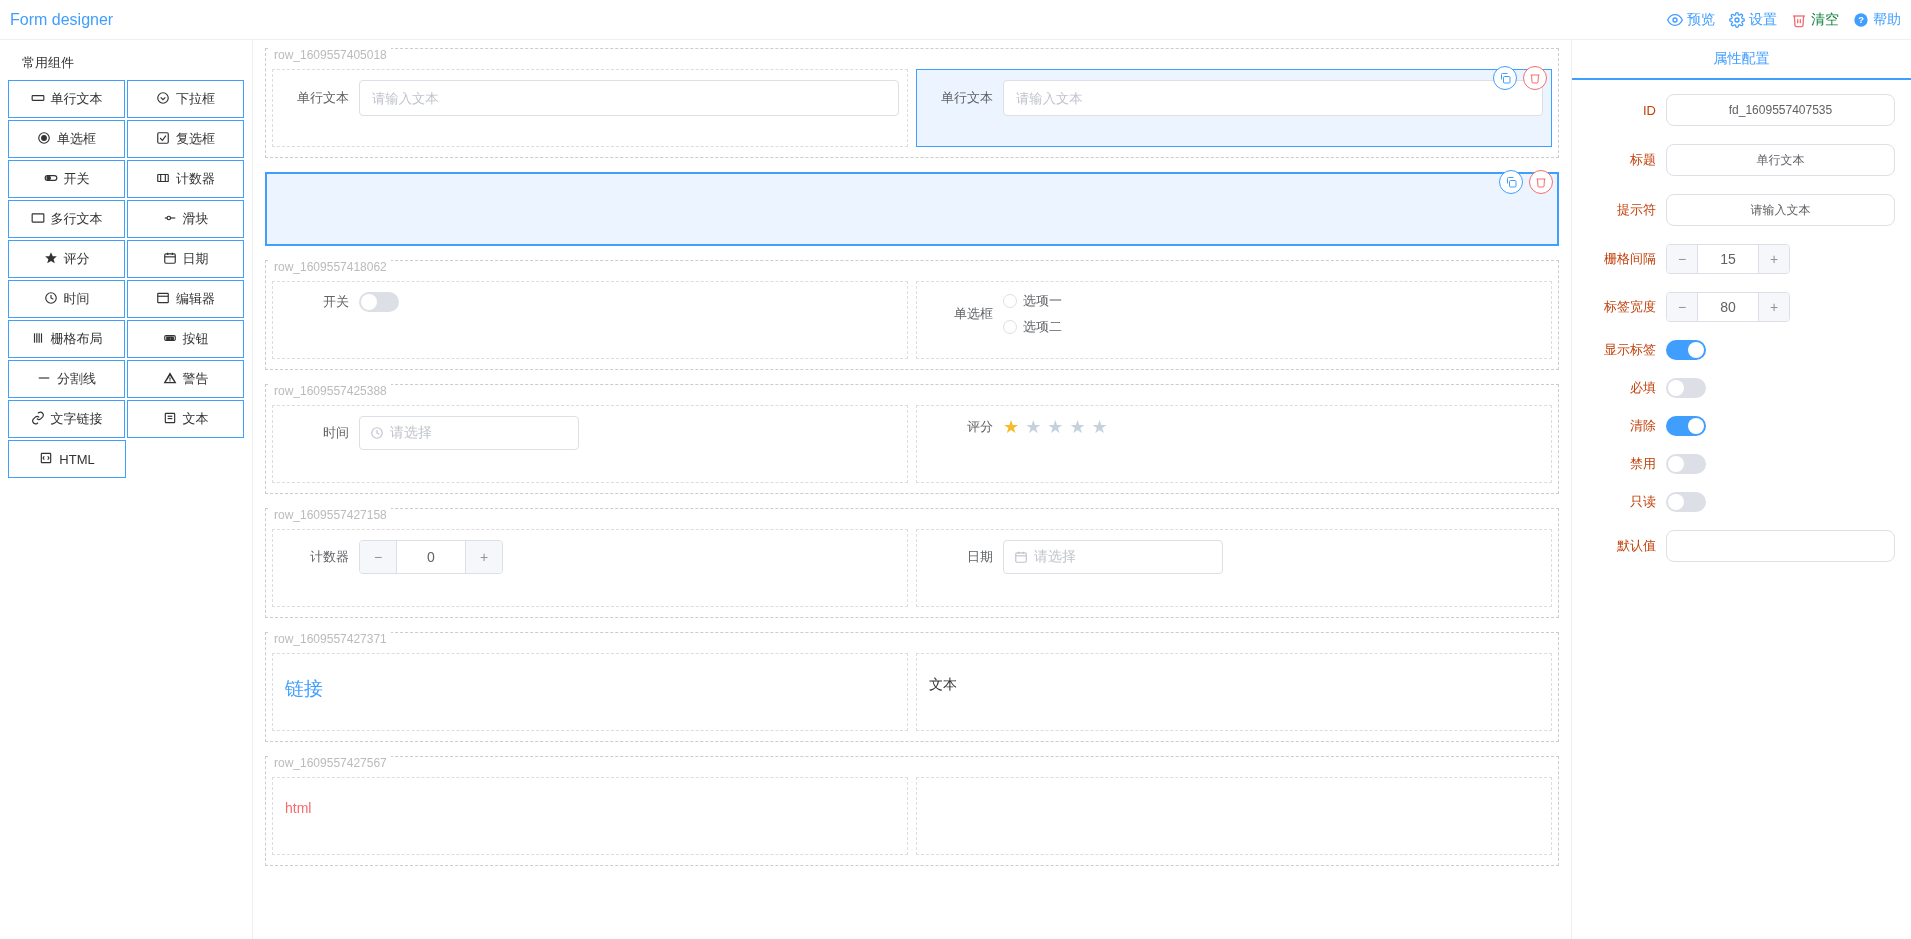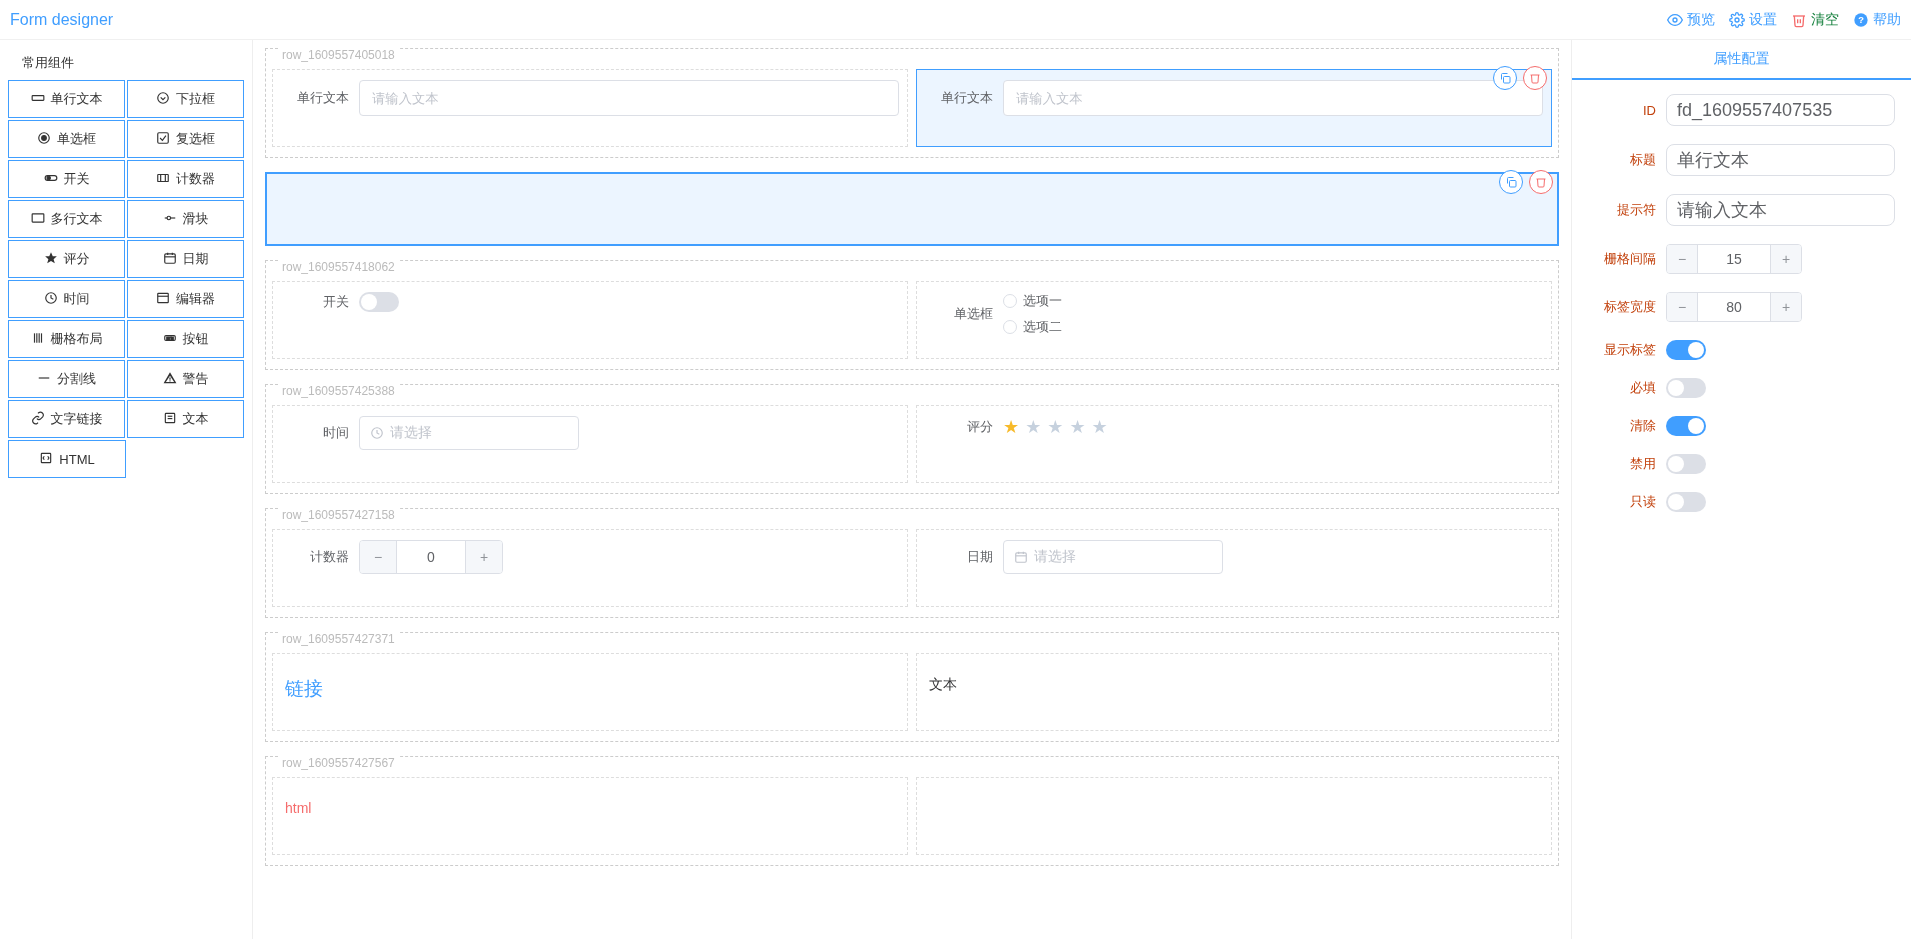--- a/index.html
+++ b/index.html
@@ -12,21 +12,21 @@
   .top-action svg { width: 16px; height: 16px; }
   .layout { display: flex; height: calc(100% - 40px); min-height: 899px; }
   .sidebar-left { width: 253px; padding: 8px; border-right: 1px solid #eee; }
   .side-title { font-size: 13px; color: #333; margin: 6px 14px 8px; }
   .palette { display: grid; grid-template-columns: 1fr 1fr; gap: 2px; }
   .pal-item { border: 1px solid #409EFF; color: #333; height: 38px; display: flex; align-items: center; justify-content: center; gap: 6px; cursor: move; font-size: 13px; background: #fff; }
   .pal-item.full { grid-column: 1 / 3; width: 50%; }
   .pal-item svg { width: 14px; height: 14px; }
   .canvas { flex: 1; padding: 8px 12px; background: #fff; overflow: auto; }
   .row-block { border: 1px dashed #ccc; margin-bottom: 14px; position: relative; padding-top: 14px; }
-  .row-id { position: absolute; top: -1px; left: 12px; font-size: 12px; color: #bbb; background: #fff; padding: 0 4px; }
+  .row-id { position: absolute; top: -1px; left: 4px; font-size: 12px; color: #bbb; background: #fff; padding: 0 4px; }
   .row-body { display: flex; gap: 8px; padding: 6px 6px 10px; }
   .field-cell { flex: 1; border: 1px dashed #ddd; min-height: 78px; padding: 10px 8px 6px; position: relative; }
   .field-cell.selected { border: 1.5px solid #409EFF; background: #ecf5ff; }
   .field-inner { display: flex; align-items: center; gap: 10px; }
   .field-label { width: 68px; text-align: right; color: #606266; font-size: 13px; }
   .field-ctrl { flex: 1; }
   .input { width: 100%; height: 36px; border: 1px solid #DCDFE6; border-radius: 4px; padding: 0 12px; color: #606266; background: #fff; }
   .input::placeholder { color: #C0C4CC; }
   .stepper { display: inline-flex; border: 1px solid #DCDFE6; border-radius: 4px; height: 34px; overflow: hidden; }
   .step-btn { width: 36px; display: flex; align-items: center; justify-content: center; background: #F5F7FA; color: #909399; cursor: pointer; }
@@ -49,24 +49,24 @@
   .tool-btn { width: 24px; height: 24px; border-radius: 50%; border: 1px solid currentColor; display: flex; align-items: center; justify-content: center; cursor: pointer; background: #fff; }
   .tool-copy { color: #409EFF; }
   .tool-del { color: #F56C6C; }
   .selected-row-block { border: 2px solid #409EFF; background: #ecf5ff; height: 74px; position: relative; margin-bottom: 14px; }
   .props { width: 340px; border-left: 1px solid #eee; }
   .props-tab { color: #409EFF; text-align: center; padding: 10px 0; border-bottom: 2px solid #409EFF; font-size: 14px; }
   .props-body { padding: 14px 16px; }
   .prop-row { display: flex; align-items: center; margin-bottom: 18px; }
   .prop-label { width: 78px; text-align: right; font-size: 13px; color: #c2410c; padding-right: 10px; }
   .prop-ctrl { flex: 1; }
-  .prop-input { width: 100%; height: 32px; border: 1px solid #DCDFE6; border-radius: 8px; padding: 0 10px; font-size: 18px; color: #606266; }
+  .prop-input { width: 100%; height: 32px; border: 1px solid #DCDFE6; border-radius: 8px; padding: 0 10px; font-size: 12px; color: #606266; text-align: center; }
   .prop-stepper { display: inline-flex; border: 1px solid #DCDFE6; border-radius: 4px; height: 30px; overflow: hidden; }
   .prop-stepper .step-btn { width: 30px; }
-  .prop-stepper .step-val { width: 74px; }
+  .prop-stepper .step-val { width: 62px; }
 </style>
 </head>
 <body>
 
 <div class="top-bar">
   <div class="top-title">Form designer</div>
   <div class="top-actions">
     <div class="top-action">
       <svg viewBox="0 0 24 24" fill="none" stroke="#409EFF" stroke-width="2">
           <path d="M1 12s4-8 11-8 11 8 11 8-4 8-11 8S1 12 1 12z"></path>
@@ -462,15 +462,19 @@
           <div class="prop-ctrl">
             <div class="switch"></div>
           </div>
         </div>
       <div class="prop-row">
           <div class="prop-label">只读</div>
           <div class="prop-ctrl">
             <div class="switch"></div>
           </div>
         </div>
+      <div class="prop-row">
+          <div class="prop-label">默认值</div>
+          <div class="prop-ctrl"><input class="prop-input" value="" style=""></div>
+        </div>
     </div>
   </div>
 </div>
 
 </body></html>

